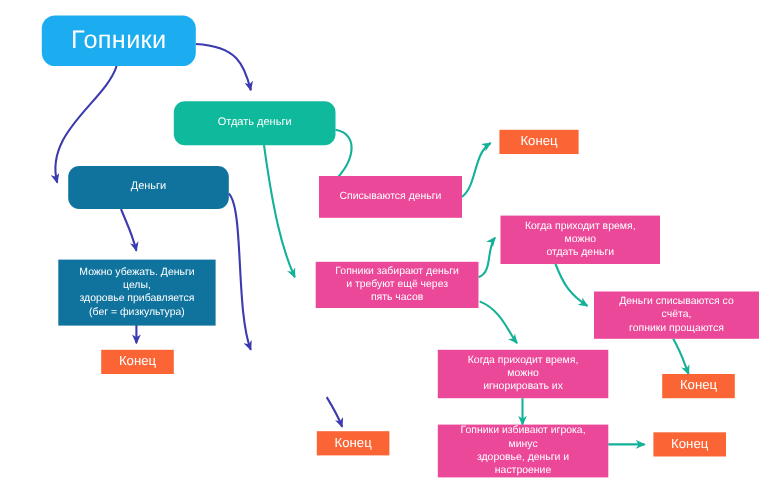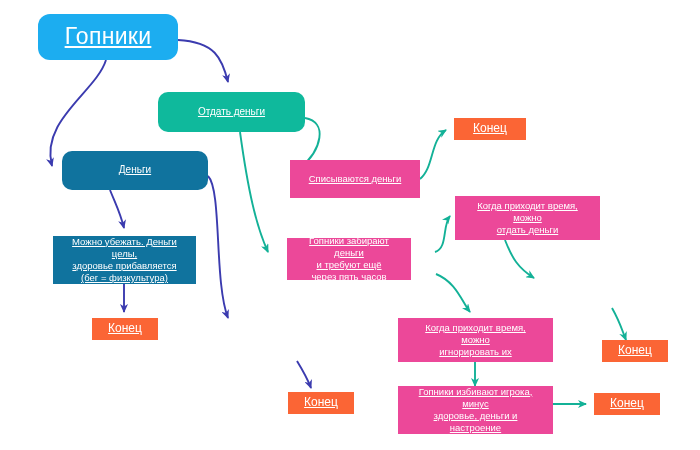--- a/index.html
+++ b/index.html
@@ -13,21 +13,20 @@
   #edges{position:absolute;left:0;top:0;width:700px;height:450px;}
   .node{
     position:absolute;
     display:flex;align-items:center;justify-content:center;
     text-align:center;
     color:#ffffff;
     box-sizing:border-box;
     line-height:1.28;
     padding:2px 17px;
     white-space:pre-line;
-    text-decoration:underline;
   }
   .n-start{
     background:#1CADF0;
     border-radius:12px;
     font-size:23px;
     font-weight:400;
     letter-spacing:.3px;
   }
   .n-blue-round{
     background:#10739E;
@@ -92,30 +91,32 @@
   <div class="node n-start" style="left:38px;top:14px;width:140px;height:46px;">Гопники</div>
 
   <div class="node n-teal-round" style="left:158px;top:92px;width:147px;height:40px;">Отдать деньги</div>
 
   <div class="node n-blue-round" style="left:62px;top:151px;width:146px;height:39px;">Деньги</div>
 
   <div class="node n-teal" style="left:290px;top:160px;width:130px;height:38px;">Списываются деньги</div>
 
   <div class="node n-end" style="left:454px;top:118px;width:72px;height:22px;">Конец</div>
 
-  <div class="node n-blue" style="left:53px;top:236px;width:143px;height:48px;">Можно убежать. Деньги целы,
+  <div class="node n-blue" style="left:53px;top:236px;width:143px;height:60px;">Можно убежать. Деньги целы,
 здоровье прибавляется
 (бег = физкультура)</div>
 
-  <div class="node n-teal" style="left:287px;top:238px;width:124px;height:42px;">Гопники забирают деньги
+  <div class="node n-teal" style="left:287px;top:238px;width:148px;height:42px;">Гопники забирают деньги
 и требуют ещё через пять часов</div>
 
   <div class="node n-teal" style="left:455px;top:196px;width:145px;height:44px;">Когда приходит время, можно
 отдать деньги</div>
 
+  <div class="node n-teal" style="left:540px;top:265px;width:150px;height:43px;">Деньги списываются со счёта,
+гопники прощаются</div>
 
   <div class="node n-end" style="left:92px;top:318px;width:66px;height:22px;">Конец</div>
 
 
   <div class="node n-teal" style="left:398px;top:318px;width:155px;height:44px;">Когда приходит время, можно
 игнорировать их</div>
 
   <div class="node n-end" style="left:602px;top:340px;width:66px;height:22px;">Конец</div>
 
   <div class="node n-end" style="left:288px;top:392px;width:66px;height:22px;">Конец</div>

